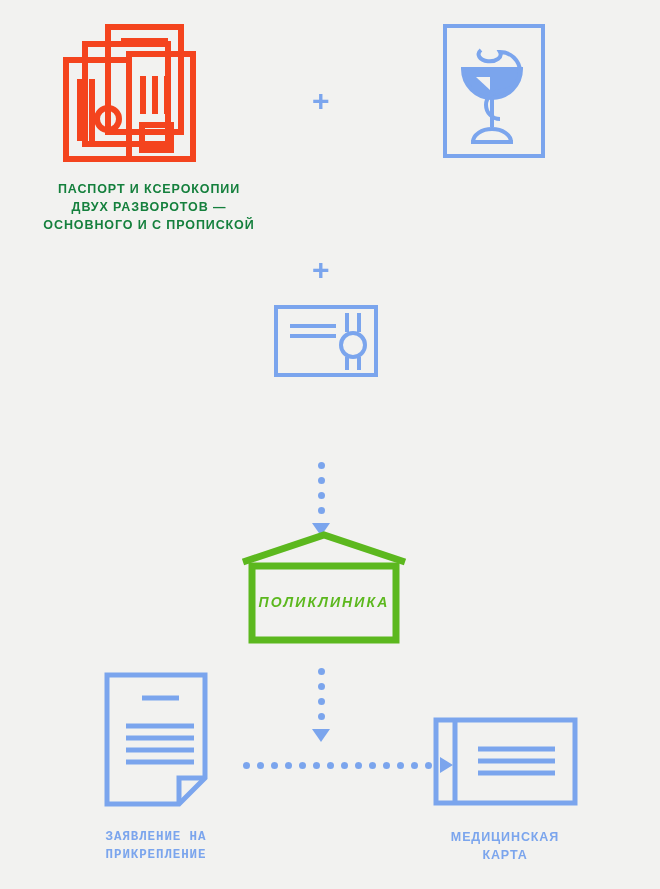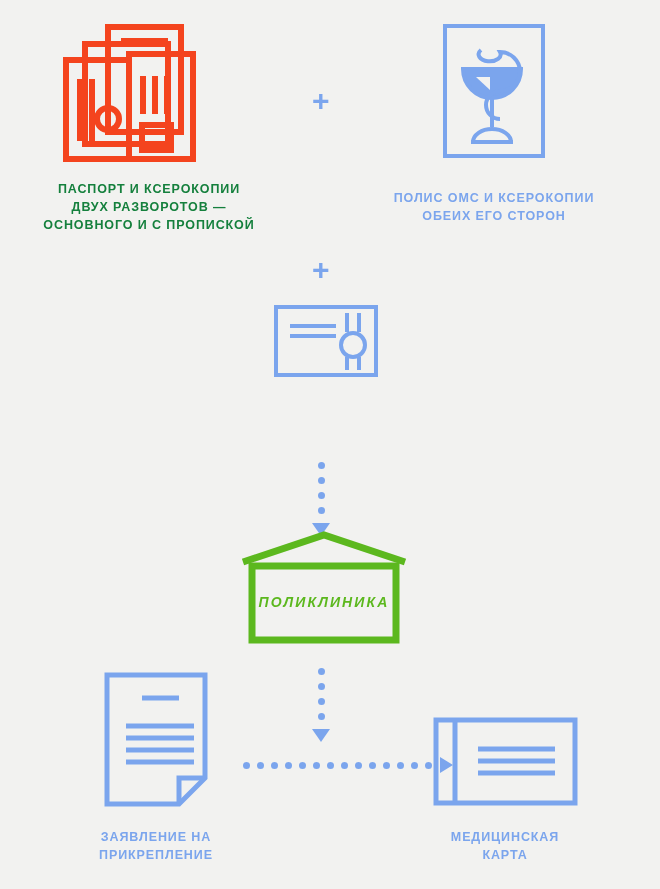--- a/index.html
+++ b/index.html
@@ -169,22 +169,20 @@
 
         <path d="M30 118 A19 13 0 0 1 68 118 Z" fill="none"></path>
         <line x1="28" y1="118" x2="70" y2="118"></line>
 
         <path d="M38 26 A11 7 0 1 0 57 28 A20 20 0 0 1 77 47
                  A20 20 0 0 1 57 67 A14 14 0 0 0 43 81
                  A14 14 0 0 0 57 95"></path>
       </g>
     </svg>
   </div>
-  <div class="node caption blue" style="left:374px; top:189px; width:240px;">ПОЛИС ОМС И КСЕРОКОПИИ
-ОБЕИХ ЕГО СТОРОН</div>
 
   <div class="plus" style="left:312px; top:255px;">+</div>
 
   <div class="icon-wrap" id="snils-icon">
     <svg viewBox="0 0 104 72" width="104" height="72" aria-hidden="true">
       <g fill="none" stroke="#7ba5ed" stroke-width="4">
         <rect x="2" y="2" width="100" height="68"></rect>
         <line x1="16" y1="21" x2="62" y2="21"></line>
         <line x1="16" y1="31" x2="62" y2="31"></line>
         <line x1="73" y1="8" x2="73" y2="27"></line>
@@ -228,21 +226,21 @@
         <path d="M3 3 H101 V106 L75 132 H3 Z"></path>
         <path d="M101 106 H75 V132"></path>
         <line x1="38" y1="26" x2="75" y2="26"></line>
         <line x1="22" y1="54" x2="90" y2="54"></line>
         <line x1="22" y1="66" x2="90" y2="66"></line>
         <line x1="22" y1="78" x2="90" y2="78"></line>
         <line x1="22" y1="90" x2="90" y2="90"></line>
       </g>
     </svg>
   </div>
-  <div class="node caption blue" style="left:46px; top:828px; width:220px;">ЗАЯВЛЕНИЕ НА
+  <div class="node caption blue" style="left:46px; top:828px; width:220px;font-family:Liberation Mono, monospace;">ЗАЯВЛЕНИЕ НА
 ПРИКРЕПЛЕНИЕ</div>
 
   <div class="arrow-h" style="left:243px; top:758px;">
     <span class="dot"></span>
     <span class="dot"></span>
     <span class="dot"></span>
     <span class="dot"></span>
     <span class="dot"></span>
     <span class="dot"></span>
     <span class="dot"></span>

